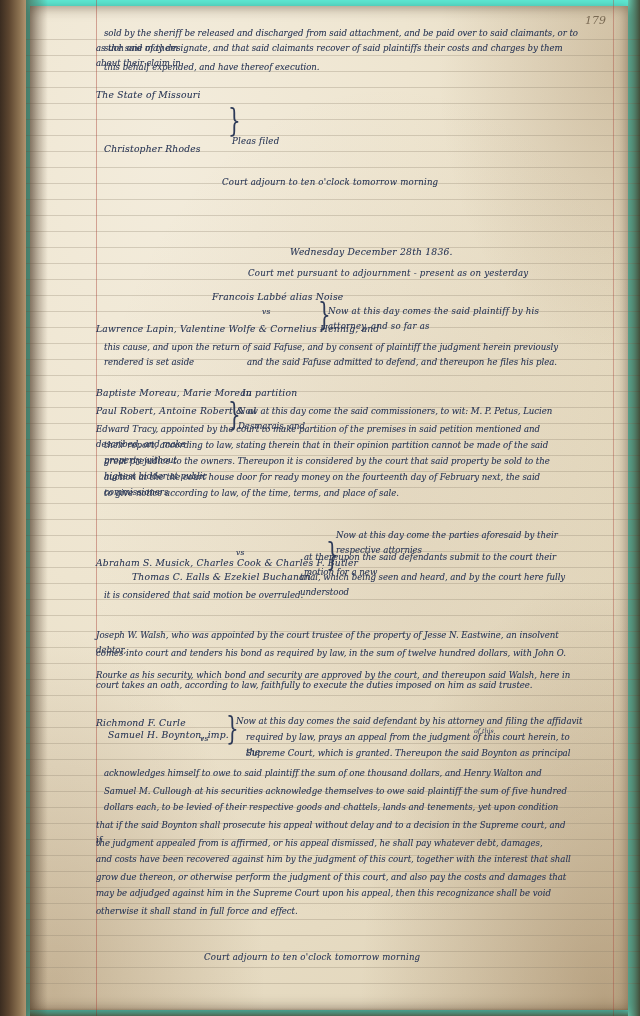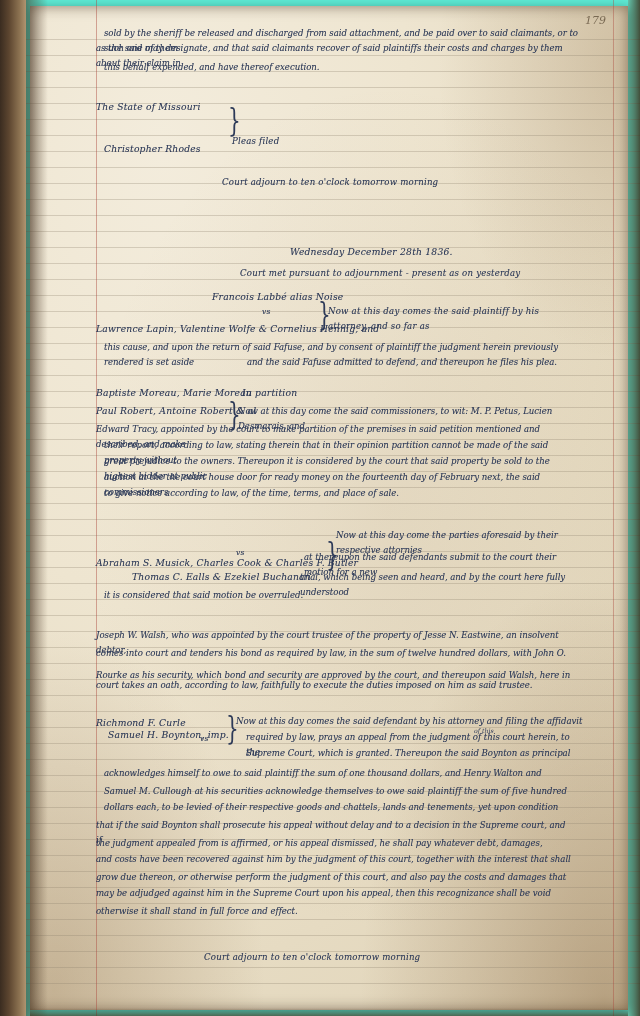--- a/index.html
+++ b/index.html
@@ -170,29 +170,29 @@
   <div class="rule-right"></div>
   <div class="binding"></div>
   <div class="binding-shadow"></div>
 
   <div class="folio">179</div>
 
   <div class="ink block dense" style="top:26px;">sold by the sheriff be released and discharged from said attachment, and be paid over to said claimants, or to such one of them</div>
   <div class="ink block dense" style="top:41px; left:96px; width:484px;">as the said may designate, and that said claimants recover of said plaintiffs their costs and charges by them about their claim in</div>
   <div class="ink block dense" style="top:60px; left:104px;">this behalf expended, and have thereof execution.</div>
 
-  <div class="ink caseline caption-title" style="top:100px; left:96px;">The State of Missouri</div>
+  <div class="ink caseline caption-title" style="top:88px; left:96px;">The State of Missouri</div>
   <div class="brace" style="top:104px; left:228px;">}</div>
   <div class="ink caseline" style="top:134px; left:232px;">Pleas filed</div>
   <div class="ink caseline caption-title" style="top:142px; left:104px;">Christopher Rhodes</div>
 
   <div class="ink" style="top:175px; left:222px;">Court adjourn to ten o'clock tomorrow morning</div>
 
   <div class="ink caption-title" style="top:245px; left:290px;">Wednesday December 28th 1836.</div>
-  <div class="ink" style="top:266px; left:240px;text-align:right;">Court met pursuant to adjournment - present as on yesterday</div>
+  <div class="ink" style="top:266px; left:248px;text-align:right;">Court met pursuant to adjournment - present as on yesterday</div>
 
   <div class="ink caseline caption-title" style="top:290px; left:212px;">Francois Labbé alias Noise</div>
   <div class="ink caseline tiny" style="top:305px; left:262px;">vs</div>
   <div class="brace" style="top:298px; left:318px;">}</div>
   <div class="ink caseline" style="top:304px; left:328px; width:252px;">Now at this day comes the said plaintiff by his attorney, and so far as</div>
   <div class="ink caseline caption-title" style="top:322px; left:96px;">Lawrence Lapin, Valentine Wolfe &amp; Cornelius Hennig, and</div>
   <div class="ink block dense" style="top:340px;">this cause, and upon the return of said Fafuse, and by consent of plaintiff the judgment herein previously rendered is set aside</div>
   <div class="ink block dense" style="top:355px; left:81px;text-align:right;">and the said Fafuse admitted to defend, and thereupon he files his plea.</div>
 
   <div class="ink caseline caption-title" style="top:386px; left:96px;">Baptiste Moreau, Marie Moreau</div>

